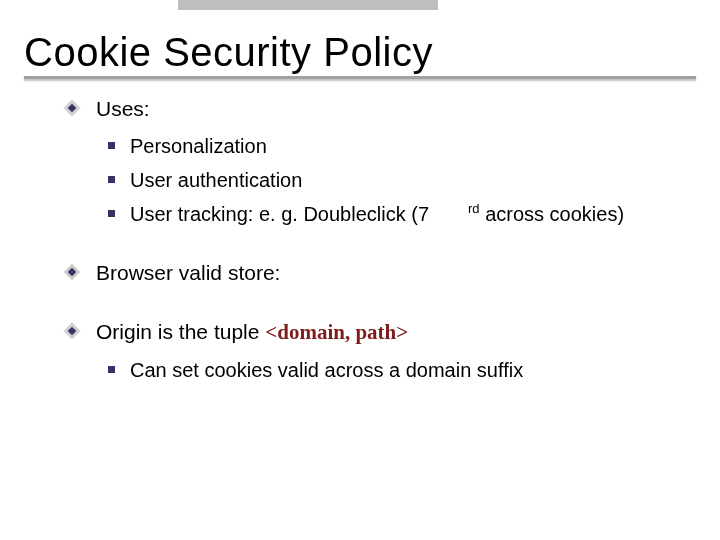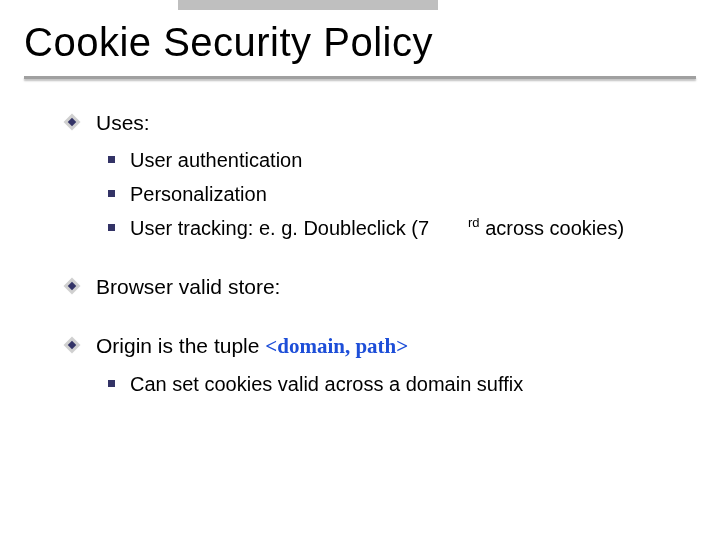--- a/index.html
+++ b/index.html
@@ -21,38 +21,38 @@
   .topbar {
     position: absolute;
     top: 0;
     left: 178px;
     width: 260px;
     height: 10px;
     background: #bfbfbf;
   }
   .title {
     position: absolute;
-    top: 20px;
+    top: 30px;
     left: 24px;
     font-size: 40px;
     letter-spacing: 0.5px;
     color: #000;
   }
   .title-rule {
     position: absolute;
     top: 76px;
     left: 24px;
     width: 672px;
     height: 3px;
     background: #a0a0a0;
     box-shadow: 0 2px 2px rgba(0,0,0,0.25);
   }
   .content {
     position: absolute;
-    top: 106px;
+    top: 92px;
     left: 60px;
     right: 24px;
     font-size: 21px;
     line-height: 1.6;
   }
   .l1 {
     position: relative;
     margin: 0 0 4px 36px;
   }
   .l1-bullet {
@@ -86,21 +86,21 @@
   .l2-bullet {
     position: absolute;
     left: -22px;
     top: 12px;
     width: 7px;
     height: 7px;
     background: #333366;
   }
   .group { margin-bottom: 26px; }
   .accent {
-    color: #1d4ed8;
+    color: #7f1d1d;
     font-family: "Comic Sans MS", "Comic Sans", cursive;
     font-weight: bold;
     font-size: 21px;
   }
   sup { font-size: 0.65em; vertical-align: super; margin-left: 39px; }
 </style>
 </head>
 <body>
 
 <div class="slide">
@@ -110,25 +110,25 @@
 
   <div class="content">
 
     <div class="group">
       <div class="l1">
         <span class="l1-bullet"></span>
         <span>Uses:</span>
       </div>
       <div class="l2">
         <span class="l2-bullet"></span>
-        <span>User authentication</span>
+        <span>Personalization</span>
       </div>
       <div class="l2">
         <span class="l2-bullet"></span>
-        <span>Personalization</span>
+        <span>User authentication</span>
       </div>
       <div class="l2">
         <span class="l2-bullet"></span>
         <span>User tracking:   e. g.   Doubleclick   (7</span><sup>rd</sup><span> across cookies)</span>
       </div>
     </div>
 
     <div class="group">
       <div class="l1">
         <span class="l1-bullet"></span>

